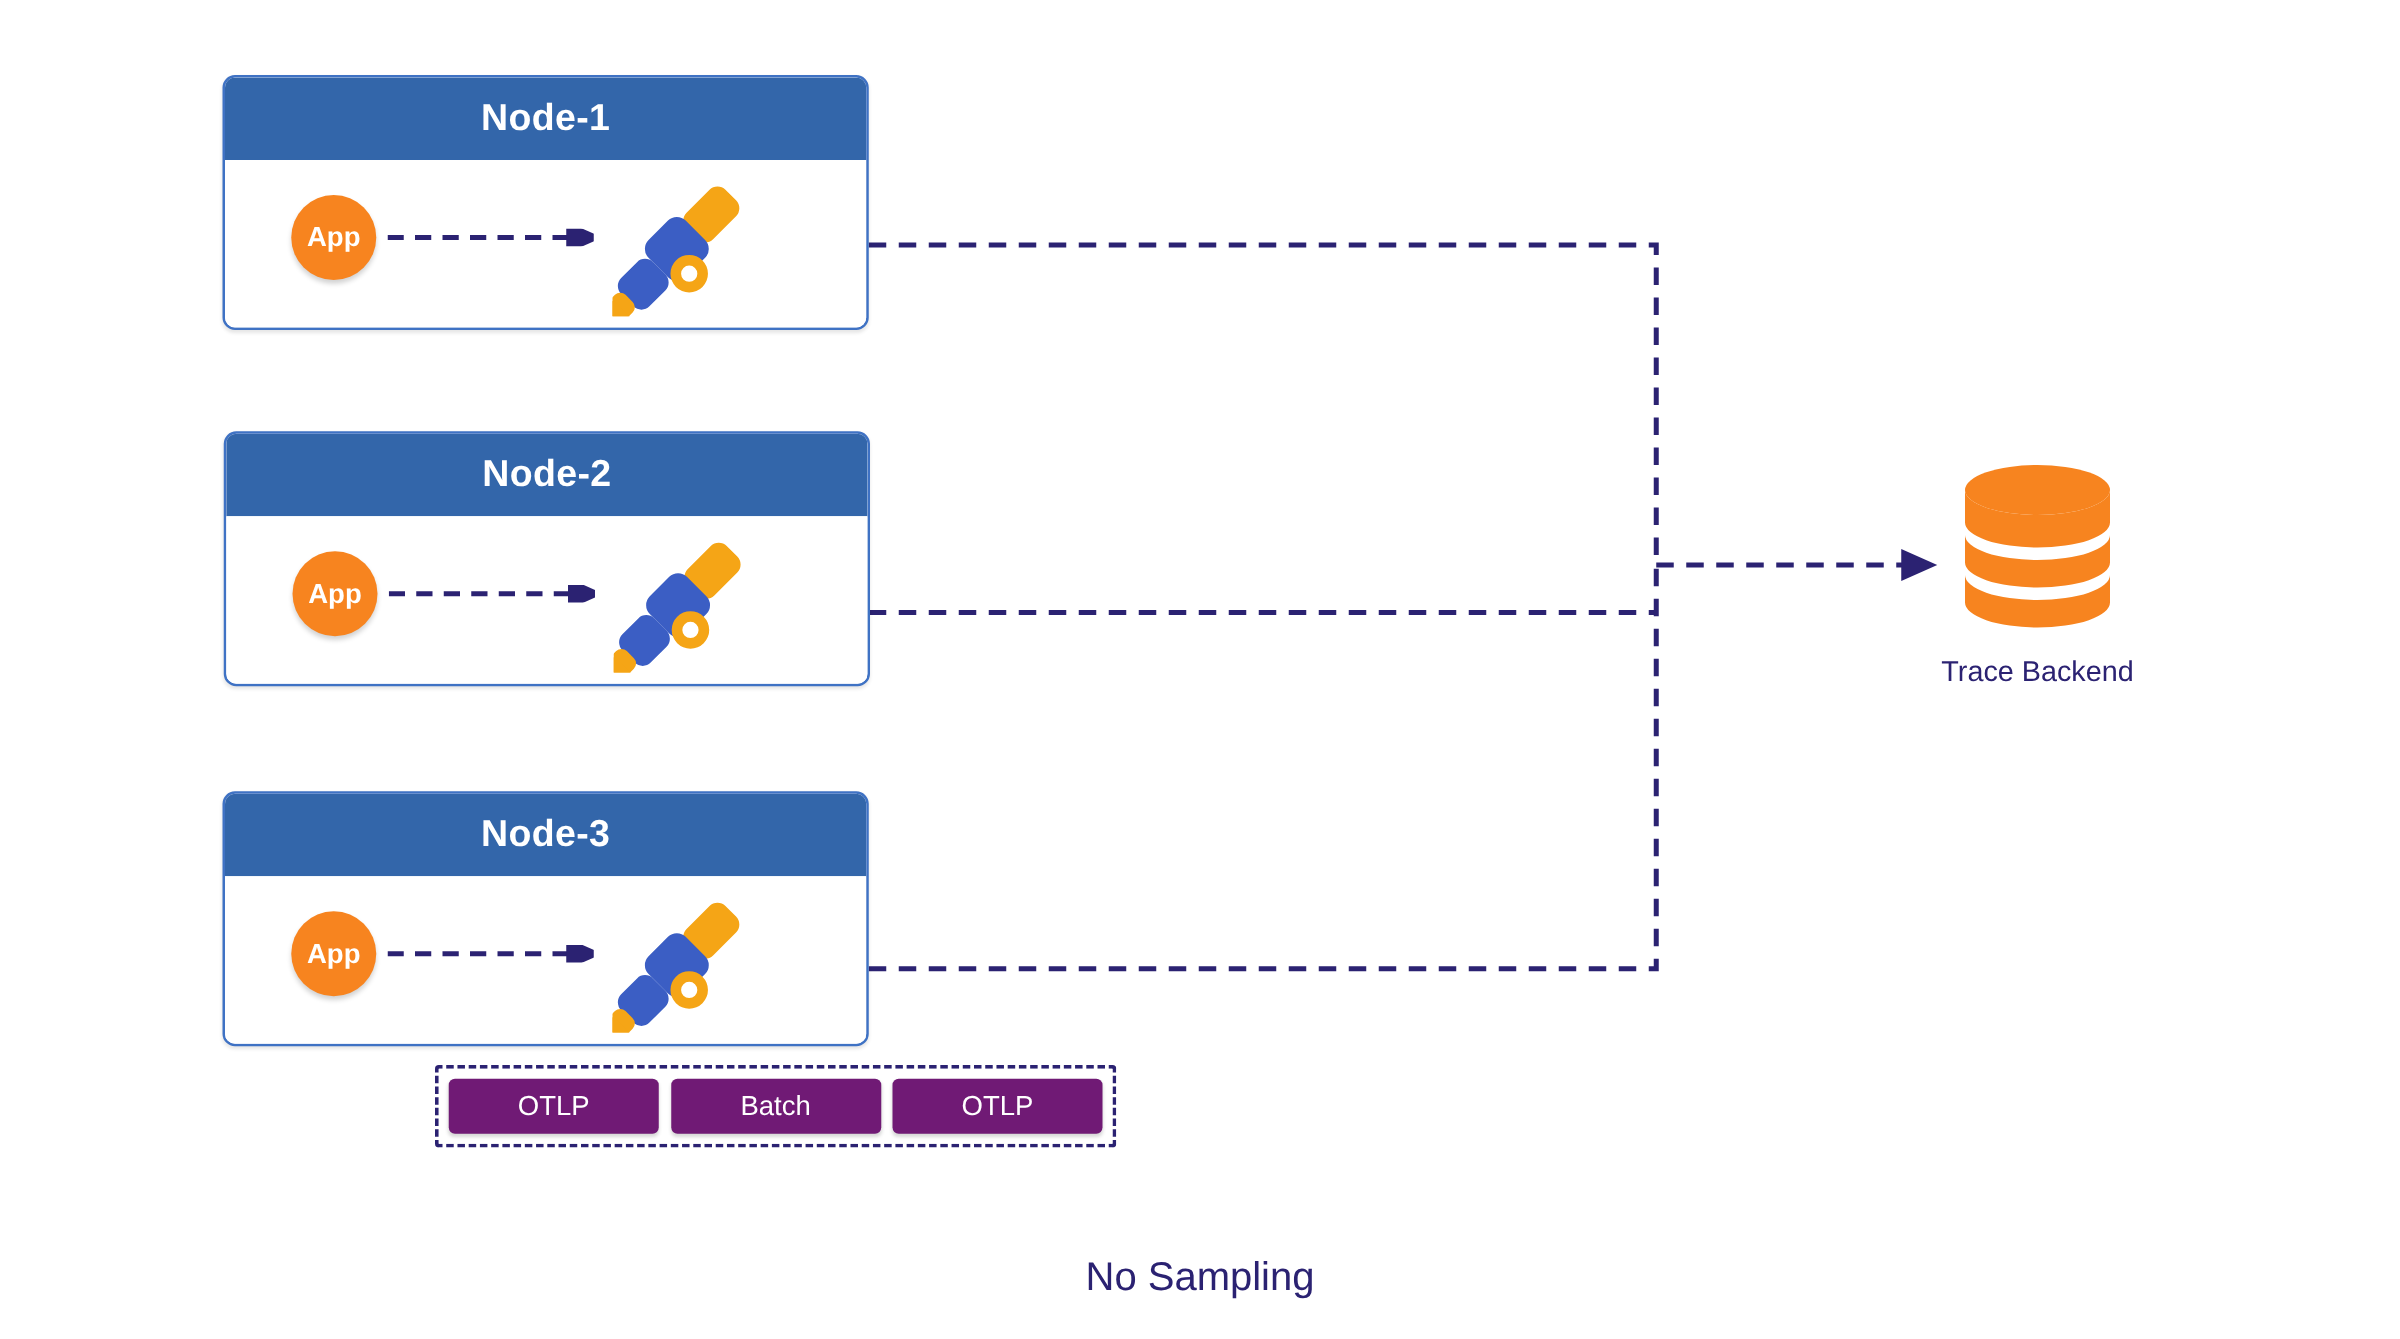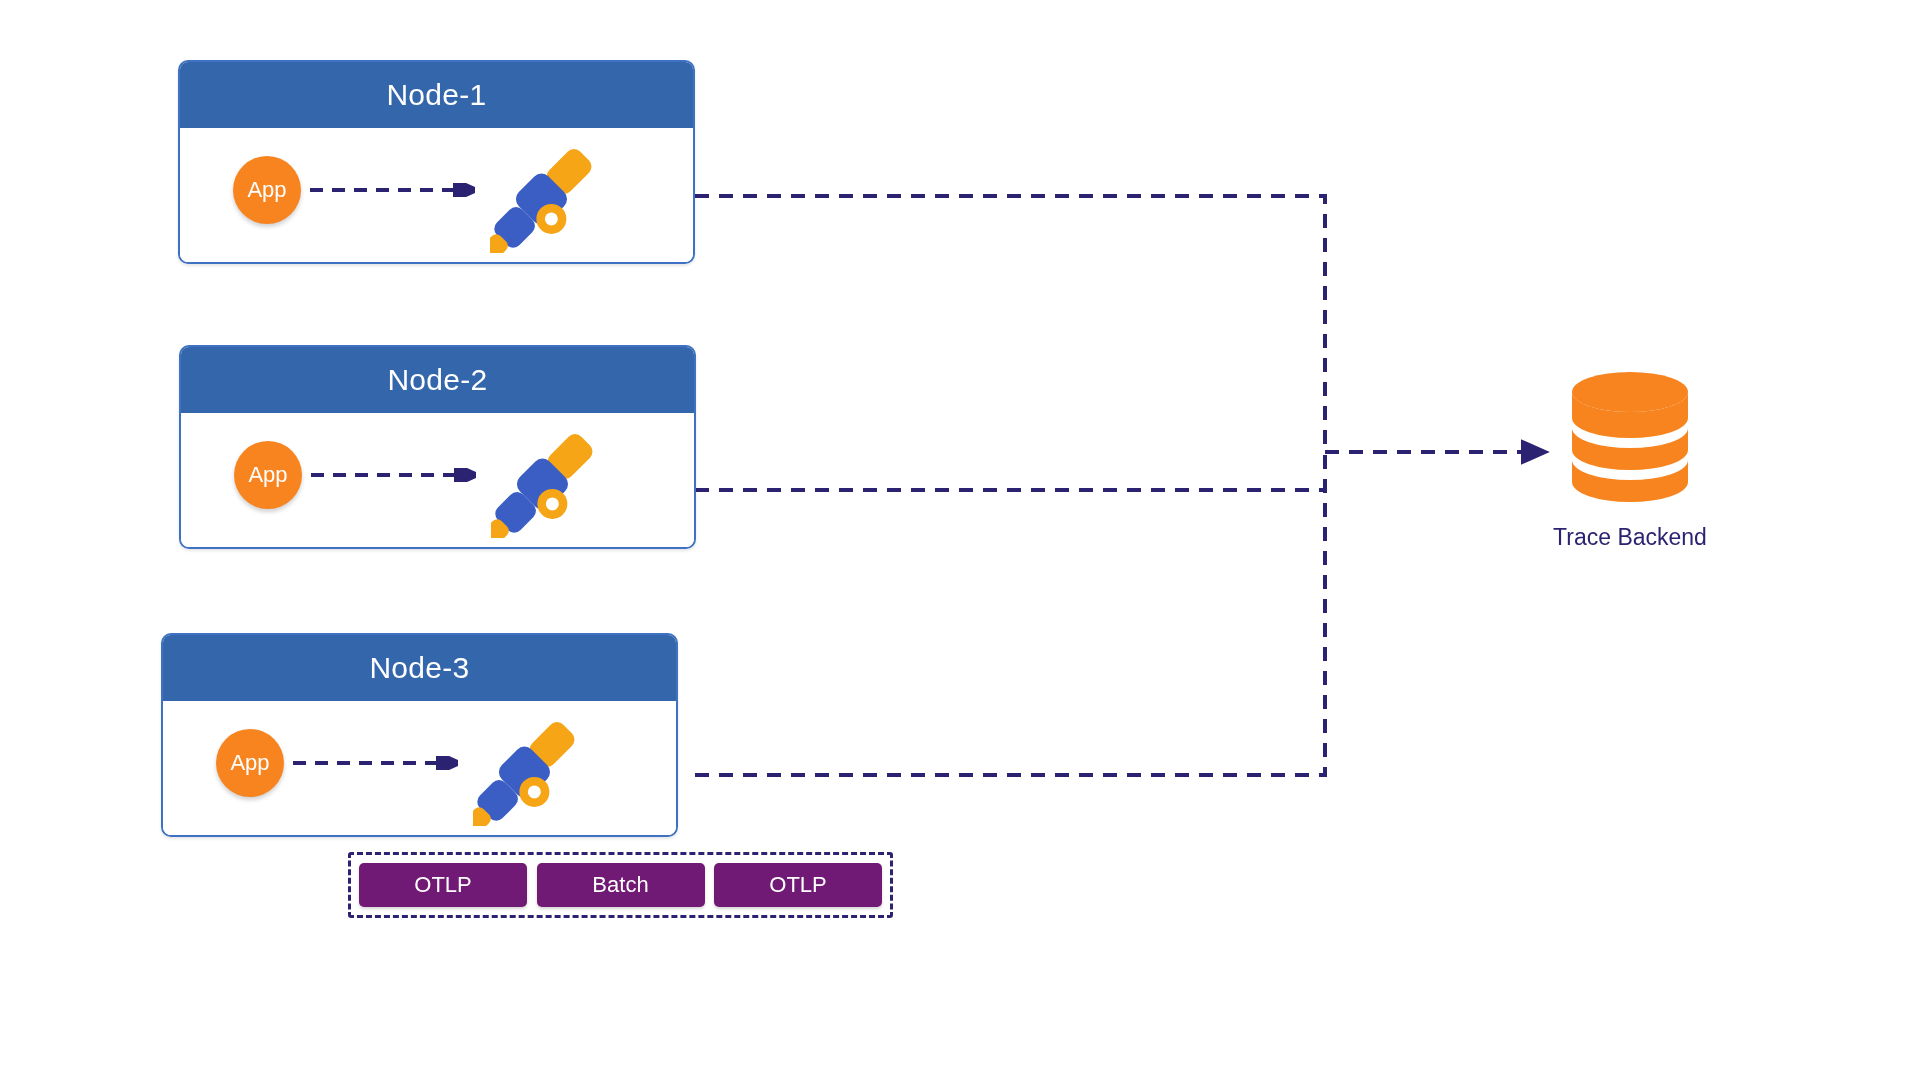--- a/index.html
+++ b/index.html
@@ -20,20 +20,21 @@
   
   .node-card {
     position: absolute;
     width: 517px;
     border: 2px solid #3F72C4;
     border-radius: 10px;
     background: #ffffff;
     box-sizing: border-box;
     overflow: hidden;
     box-shadow: 0 2px 3px rgba(0,0,0,0.10);
+    font-weight: bold;
   }
   .node-header {
     height: 66px;
     background: #3366AA;
     color: #ffffff;
     display: flex;
     align-items: center;
     justify-content: center;
     font-size: 30px;
     letter-spacing: 0.3px;
@@ -211,21 +212,21 @@
           <rect x="-6" y="40" width="36" height="32" rx="9" fill="#3B5EC4"></rect>
           <rect x="-24" y="46" width="20" height="20" rx="6" fill="#F5A516"></rect>
           <rect x="-24" y="46" width="10" height="30" rx="5" fill="#F5A516"></rect>
           <circle cx="44" cy="76" r="15" fill="#F5A516"></circle>
           <circle cx="44" cy="76" r="6.5" fill="#ffffff"></circle>
         </g>
       </svg>
     </div>
   </div>
 
-  <div class="node-card" style="left:161px; top:633px;">
+  <div class="node-card" style="left:178px; top:633px;">
     <div class="node-header">Node-3</div>
     <div class="node-body">
       <div class="app-circle">App</div>
       <svg class="inner-arrow" viewBox="0 0 165 14">
         <defs>
           <marker id="ia3" markerWidth="9" markerHeight="9" refX="1" refY="3.2" orient="auto">
             <path d="M0,0 L7.2,3.2 L0,6.4 Z" fill="#2B2272"></path>
           </marker>
         </defs>
         <path d="M0,7 L147,7" stroke="#2B2272" stroke-width="4" fill="none" stroke-dasharray="13,9" marker-end="url(#ia3)"></path>
@@ -253,14 +254,15 @@
   <div class="backend">
     <svg class="db-icon" viewBox="0 0 130 140">
       <ellipse cx="65" cy="22" rx="58" ry="20" fill="#F7841F"></ellipse>
       <path d="M7,22 L7,48 A58,20 0 0 0 123,48 L123,22 A58,20 0 0 1 7,22 Z" fill="#F7841F"></path>
       <path d="M7,58 A58,20 0 0 0 123,58 L123,80 A58,20 0 0 1 7,80 Z" fill="#F7841F"></path>
       <path d="M7,90 A58,20 0 0 0 123,90 L123,112 A58,20 0 0 1 7,112 Z" fill="#F7841F"></path>
     </svg>
     <div class="backend-label">Trace Backend</div>
   </div>
 
+  <div class="footer-note">No Sampling</div>
 
 </div>
 
 </body></html>

